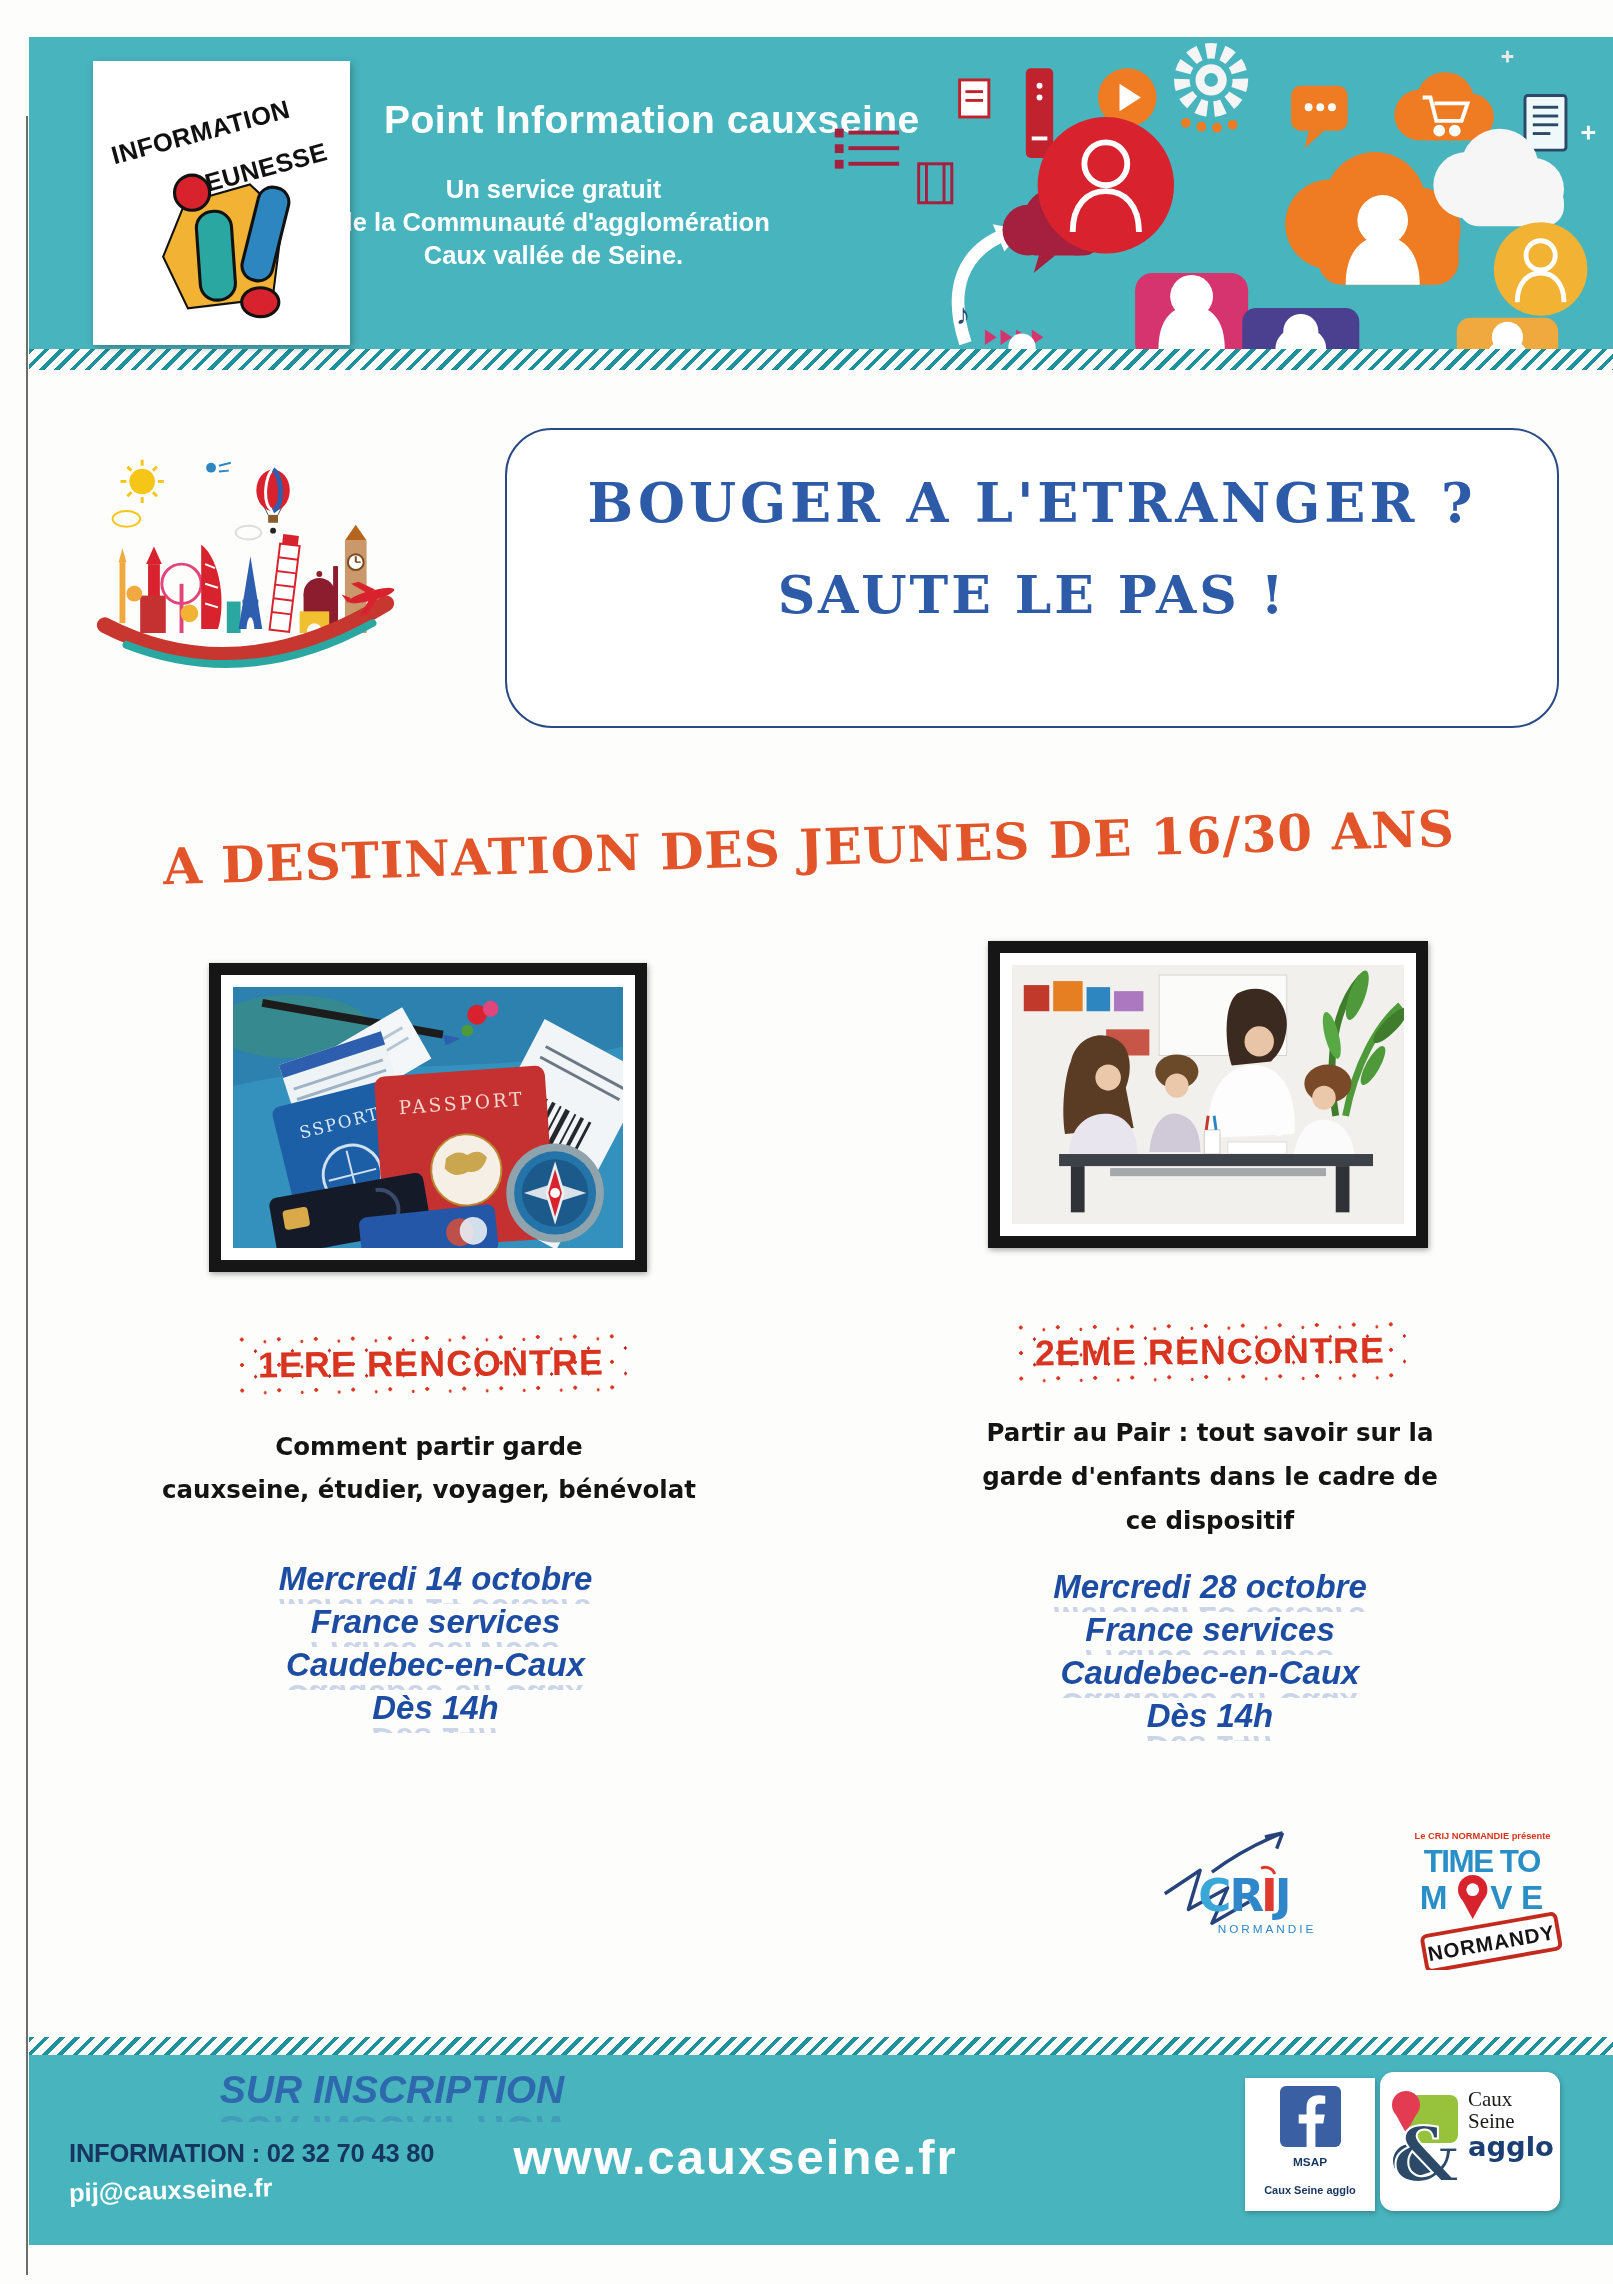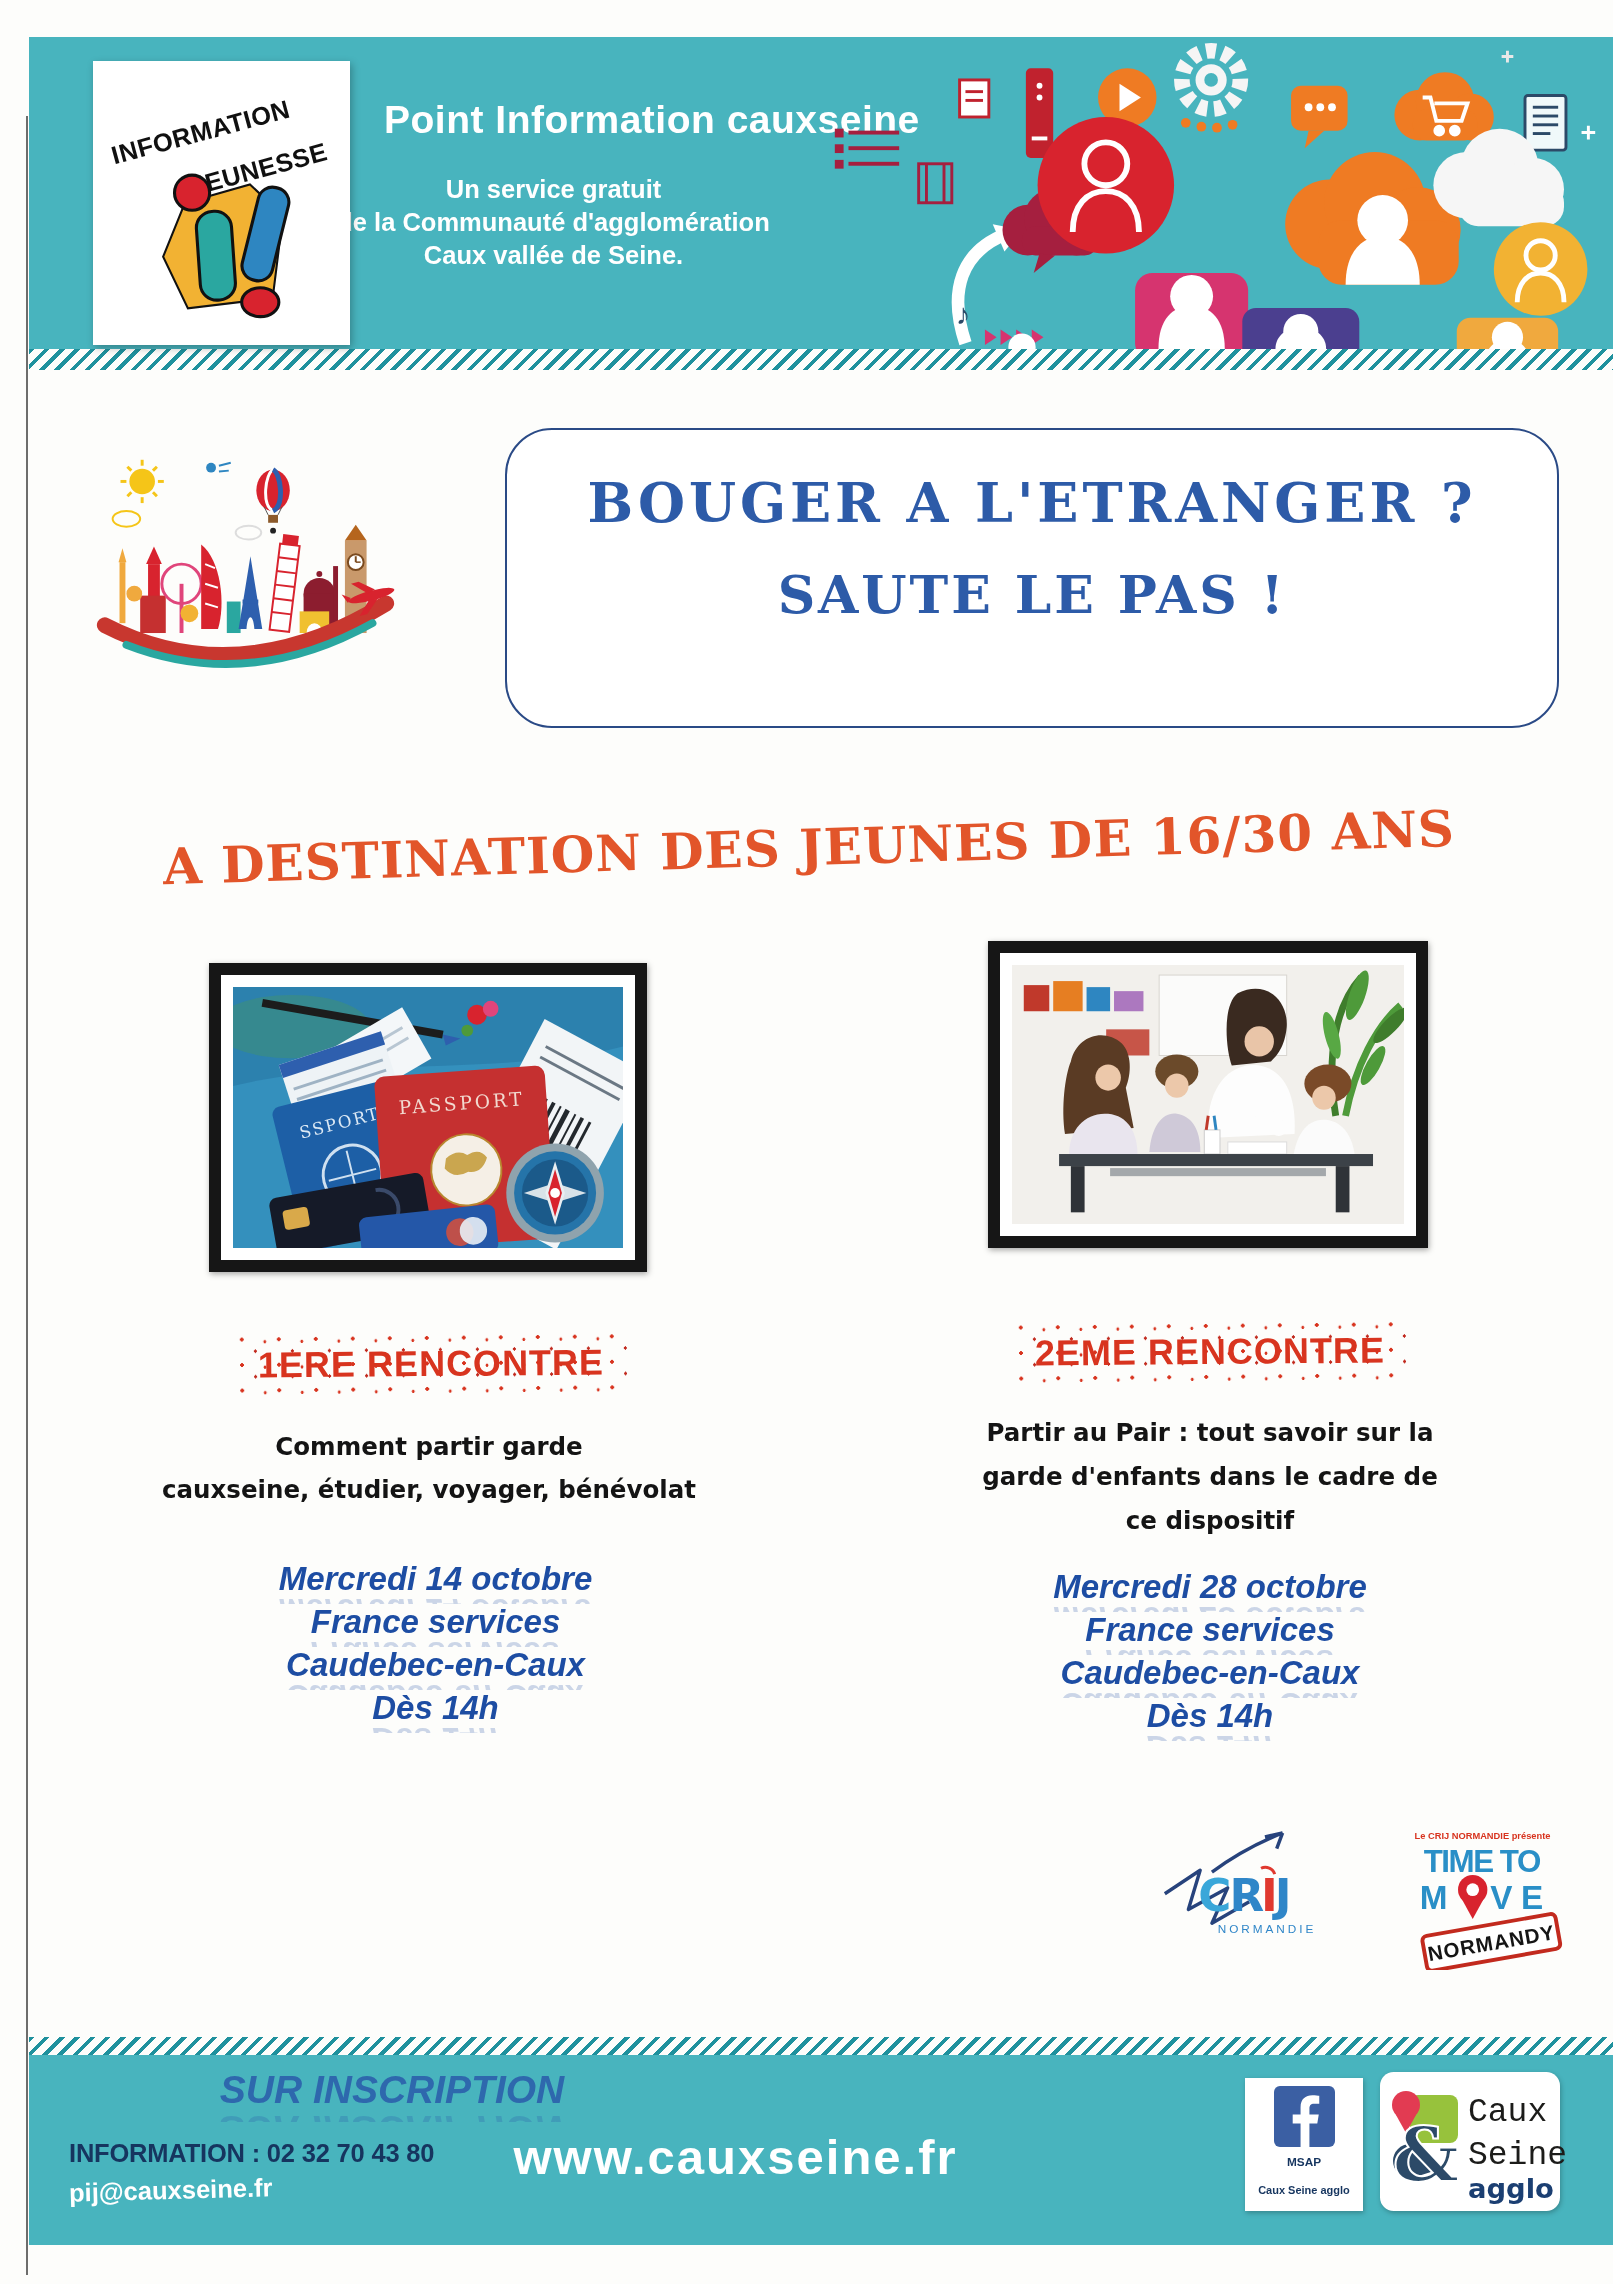--- a/index.html
+++ b/index.html
@@ -56,29 +56,29 @@
   #ttm-logo{left:1400px;top:1827px;}
   
   #hatch-bot{left:29px;top:2037px;width:1584px;height:18.6px;}
   #band-bot{left:29px;top:2055px;width:1584px;height:190px;background:#48b4be;}
   #sur-ins{left:157px;top:2068px;width:470px;color:#2e68ad;}
   #sur-ins .wa-line{height:51px;font-size:39px;}
   #sur-ins .wa-refl{top:39px;height:14.7px;opacity:.3;}
   #f-info{left:69px;top:2139px;font-size:25.5px;font-weight:bold;color:#16355f;letter-spacing:-0.2px;}
   #f-email{left:69px;top:2176px;font-size:25.5px;font-weight:bold;color:#ffffff;transform:rotate(-1.5deg);}
   #f-site{left:412px;top:2129px;width:647px;text-align:center;font-size:49px;font-weight:bold;color:#ffffff;letter-spacing:2px;}
-  #fb-box{left:1245px;top:2078px;width:118px;height:133px;background:#ffffff;text-align:center;box-shadow:1px 2px 4.9px rgba(0,0,0,.25);}
+  #fb-box{left:1245px;top:2078px;width:130px;height:133px;background:#ffffff;text-align:center;box-shadow:1px 2px 4.9px rgba(0,0,0,.25);}
   #fb-box svg{margin-top:7.8px;}
   .fb-cap{font-weight:bold;color:#16355f;}
   #fb-l1{font-size:11.8px;margin-top:3.9px;}
   #fb-l2{font-size:11px;margin-top:15px;}
   #agglo-box{left:1380px;top:2072px;width:180px;height:139px;background:#ffffff;border-radius:13.7px;box-shadow:1px 2px 4.9px rgba(0,0,0,.25);}
   #agglo-box svg{position:absolute;left:3.9px;top:11.8px;}
   #agglo-text{position:absolute;left:88px;top:15.7px;line-height:1.06;}
-  .agglo-serif{font-family:Liberation Mono, monospace;font-size:33px;color:#1c1c1a;margin-top:8px;}
+  .agglo-serif{font-family:Liberation Serif, serif;font-size:21px;color:#1c1c1a;}
   #agglo-agglo{font-family:"DejaVu Sans",sans-serif;font-size:27.4px;font-weight:bold;color:#1b3f72;}
 </style>
 </head>
 <body>
 
 <div id="flyer">
 
   <div class="abs" id="scan-line"></div>
 
   <div class="abs" id="band-top"></div>

